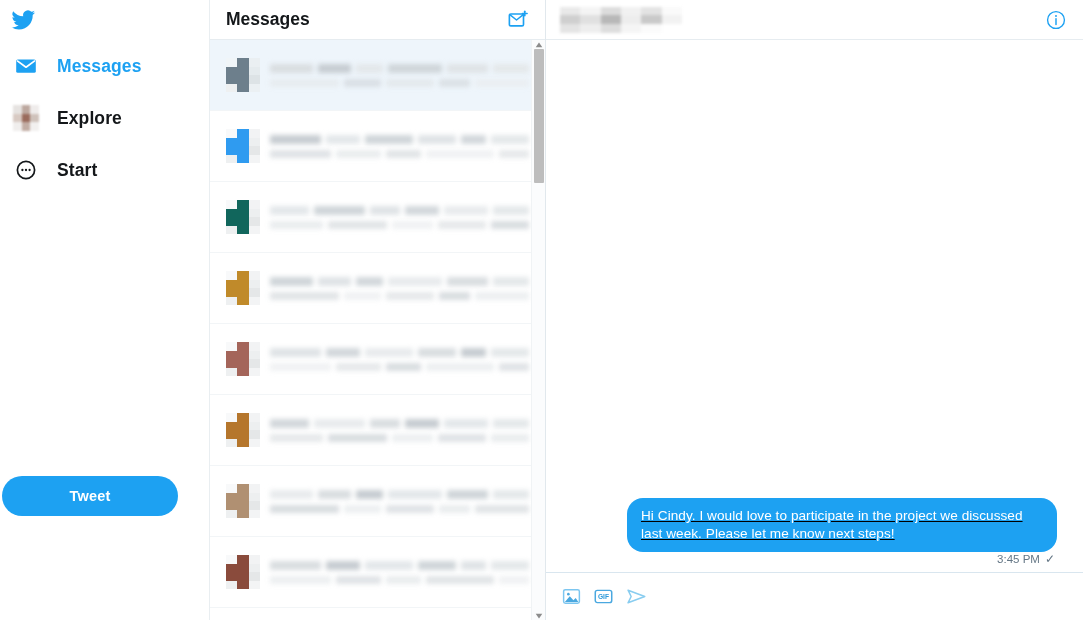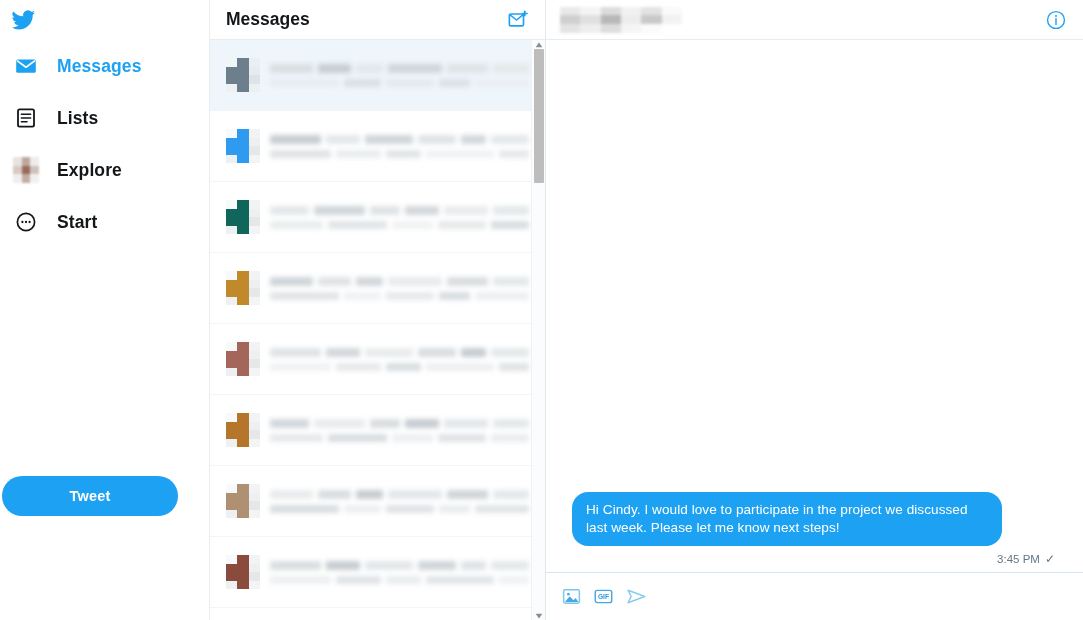--- a/index.html
+++ b/index.html
@@ -205,37 +205,36 @@
   }
   .thread {
     flex: 1;
     position: relative;
     padding: 10px 26px 6px 26px;
     display: flex; flex-direction: column;
     justify-content: flex-end;
     overflow: hidden;
   }
   .bubble-row {
-    display: flex; justify-content: flex-start;
+    display: flex; justify-content: flex-end; text-decoration: underline;
   }
   .bubble {
     max-width: 430px;
     background: #1da1f2;
     color: #ffffff;
     border-radius: 16px;
     padding: 9px 14px 10px 14px;
     font-size: 13.6px;
     line-height: 17.5px;
     letter-spacing: 0.05px;
   }
   .meta-row {
     display: flex; justify-content: flex-end;
     align-items: center;
     gap: 5px;
-    margin-top: 6px;
     padding-right: 2px;
     font-size: 11.5px;
     color: #657786;
   }
   .check { color: #657786; font-size: 12px; }
 
   
   .composer {
     height: 48px; flex: 0 0 48px;
     border-top: 1px solid #d9e6ef;
@@ -304,33 +303,20 @@
       <span class="nav-icon">
         <svg width="24" height="24" viewBox="0 0 24 24">
           <rect x="2.2" y="5.6" width="19.6" height="13.2" rx="1.6" fill="#1DA1F2"></rect>
           <path d="M3 6.6l9 6.6 9-6.6" fill="none" stroke="#ffffff" stroke-width="1.7" stroke-linejoin="round"></path>
         </svg>
       </span>
       <span class="nav-label">Messages</span>
     </div>
 
 
-    <div class="nav-item">
-      <span class="nav-icon">
-        <svg width="24" height="24" viewBox="0 0 24 24">
-          <rect x="4" y="3.4" width="16" height="17.2" rx="1.6" fill="none" stroke="#14171a" stroke-width="1.8"></rect>
-          <g stroke="#14171a" stroke-width="1.6" stroke-linecap="round">
-            <line x1="7.4" y1="8.2" x2="16.6" y2="8.2"></line>
-            <line x1="7.4" y1="12" x2="16.6" y2="12"></line>
-            <line x1="7.4" y1="15.8" x2="13" y2="15.8"></line>
-          </g>
-        </svg>
-      </span>
-      <span class="nav-label">Lists</span>
-    </div>
 
     <div class="nav-item">
       <span class="nav-icon">
         <span class="avatar-pixel" style="filter:blur(0.8px)">
           <i style="background:#e6e3e1"></i>
             <i style="background:#bda89f"></i>
             <i style="background:#efeceb"></i>
           <i style="background:#d8cac3"></i>
             <i style="background:#9a6b5c"></i>
             <i style="background:#cfc2bb"></i>

